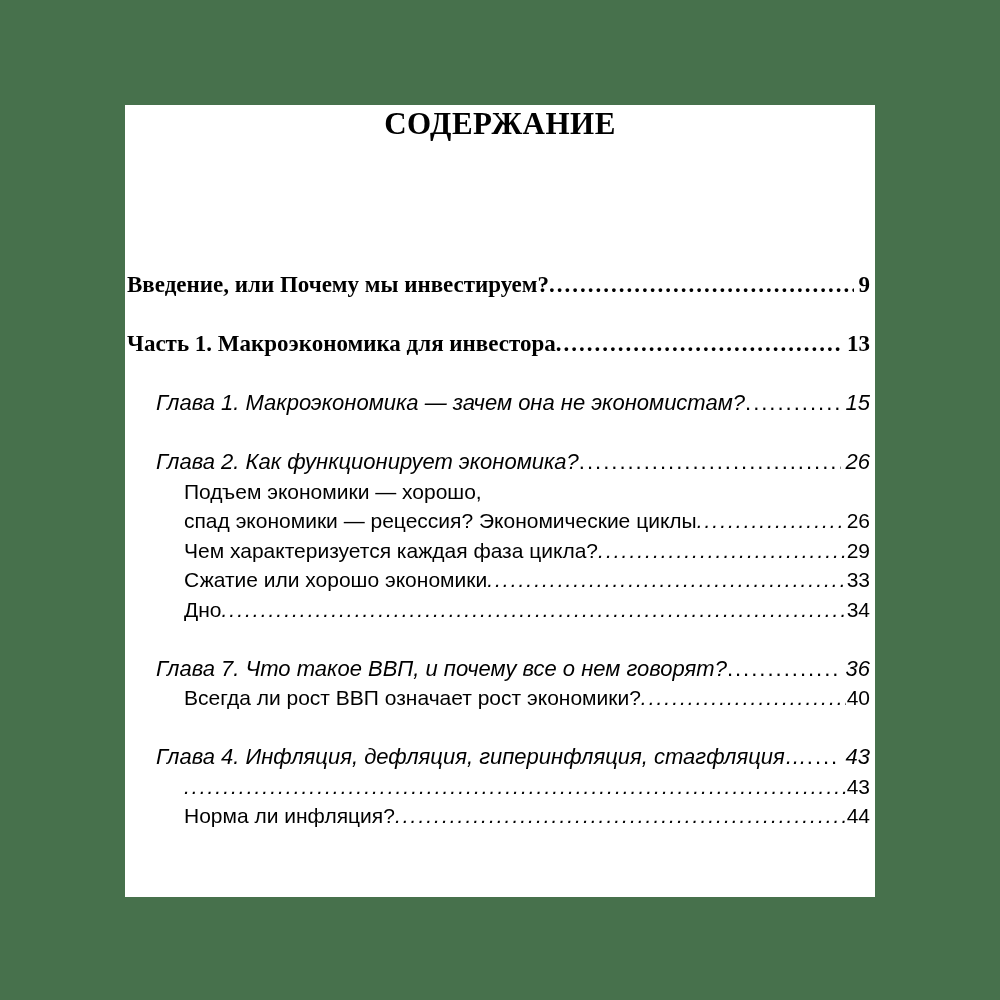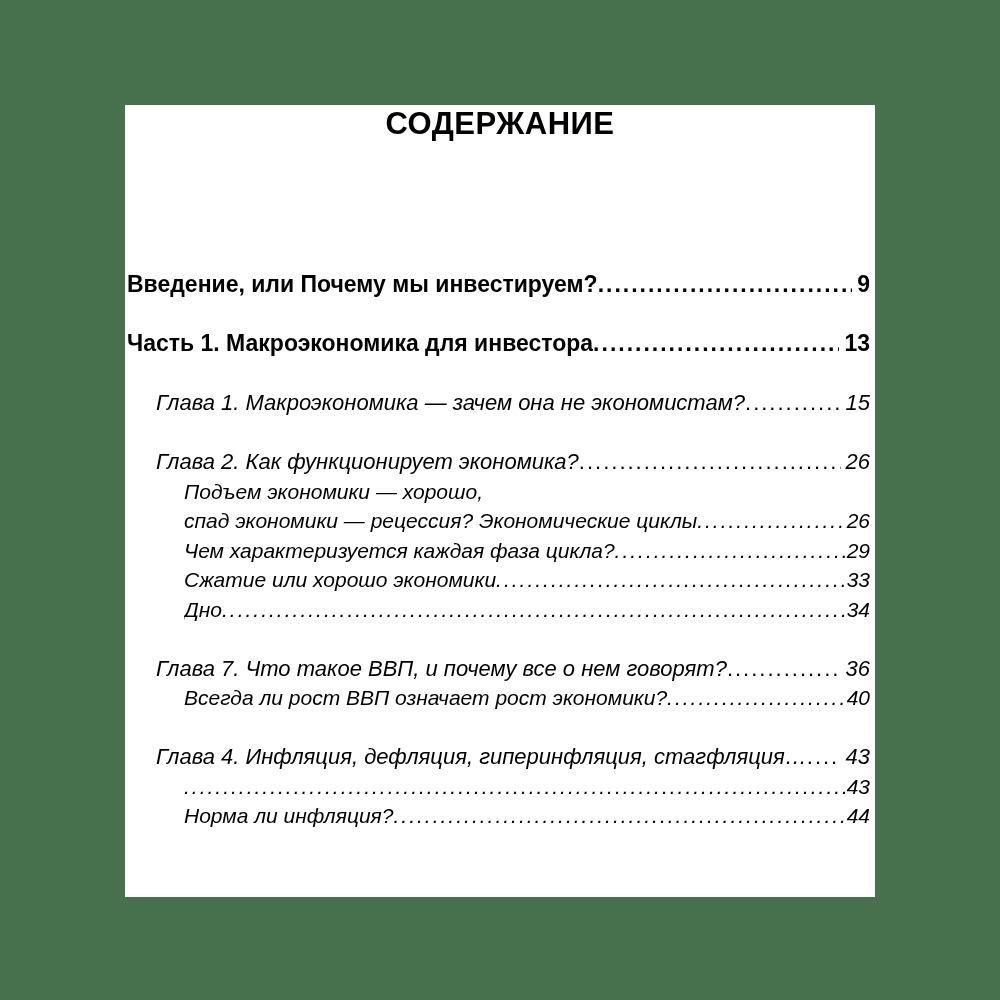--- a/index.html
+++ b/index.html
@@ -20,43 +20,43 @@
     color: #000000;
     overflow: hidden;
   }
   .toc-title {
     font-size: 31px;
     font-weight: bold;
     text-align: center;
     line-height: 36px;
     letter-spacing: 0.5px;
     padding-top: 1px;
+    font-family: Liberation Serif, serif;
   }
   .toc-list {
     margin-top: 128px;
     padding: 0 5px 0 2px;
   }
   .toc-row {
     display: flex;
     align-items: baseline;
     line-height: 29.5px;
     font-size: 22px;
     white-space: nowrap;
   }
   .toc-row.space-before { margin-top: 29.5px; }
   .toc-row.style-part {
     font-weight: bold;
     font-size: 23px;
   }
   .toc-row.style-chapter { font-size: 22px; font-style: italic; }
   .toc-row.style-sub {
-    font-style: italic;
     font-size: 21px;
   }
-  .indent-0 { padding-left: 0; }
+  .indent-0 { padding-left: 0; font-family: Liberation Serif, serif; }
   .indent-1 { padding-left: 29px; }
   .indent-2 { padding-left: 57px; }
   .entry-text { flex: 0 1 auto; overflow: hidden; }
   .dot-leader {
     flex: 1 1 8px;
     overflow: hidden;
     white-space: nowrap;
     min-width: 0;
     letter-spacing: 2px;
     font-style: normal;

